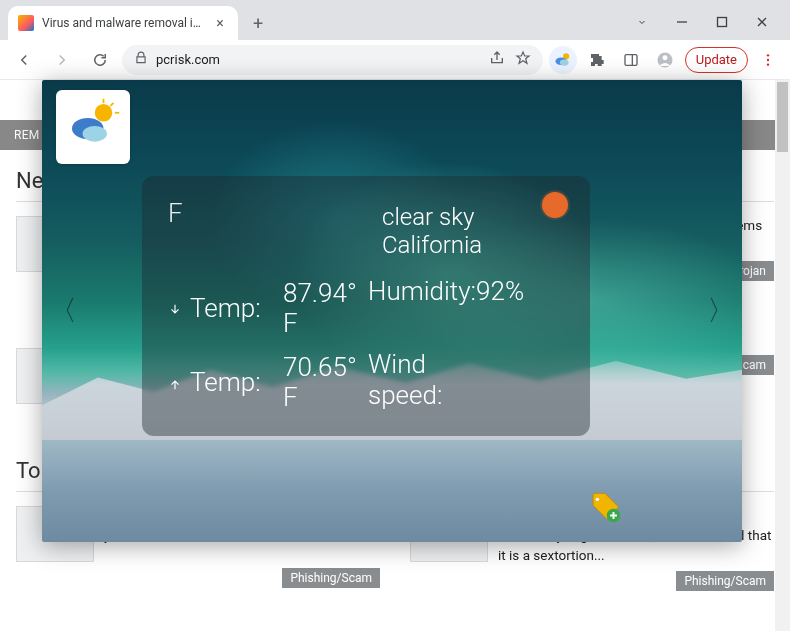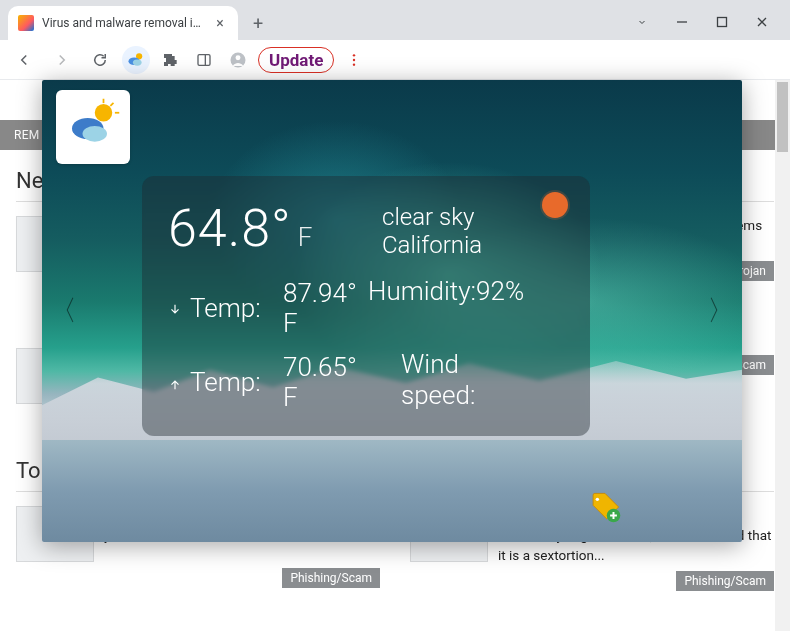--- a/index.html
+++ b/index.html
@@ -16,21 +16,21 @@
 .wincontrols > div { width: 40px; height: 30px; display: flex; align-items: center; justify-content: center; color: #3c4043; }
 .wincontrols svg { width: 12px; height: 12px; }
 
 .toolbar { height: 40px; background: #fff; border-bottom: 1px solid #e8eaed; display: flex; align-items: center; padding: 0 8px; gap: 6px; }
 .toolbar .ibtn { width: 32px; height: 32px; display: flex; align-items: center; justify-content: center; color: #5f6368; border-radius: 50%; }
 .toolbar .ibtn svg { width: 18px; height: 18px; }
 .omnibox { flex: 1; height: 30px; background: #f1f3f4; border-radius: 15px; display: flex; align-items: center; padding: 0 12px; gap: 8px; color: #202124; font-size: 13px; }
 .omnibox .lock { color: #5f6368; }
 .omnibox .actions { margin-left: auto; display: flex; gap: 10px; color: #5f6368; }
 .ext-icon { width: 28px; height: 28px; display: flex; align-items: center; justify-content: center; border-radius: 50%; }
-.ext-icon.update-btn { border: 1.5px solid #d93025; border-radius: 14px; padding: 0 10px; width: auto; color: #701a75; font-size: 17px; height: 26px; font-weight: bold; }
+.ext-icon.update-btn { border: 1.5px solid #d93025; border-radius: 14px; padding: 0 10px; width: auto; color: #b91c1c; font-size: 13px; height: 26px; }
 .ext-icon.menu-dots { color: #d93025; }
 
 
 .page { position: absolute; top: 80px; left: 0; right: 0; bottom: 0; padding: 0 16px; background: #fff; overflow: hidden; }
 .navstrip { background: #888; height: 30px; margin: 40px -16px 0; color: #fff; font-size: 12px; display: flex; align-items: center; padding: 0 14px; letter-spacing: 0.3px; }
 .section-title { font-size: 22px; color: #333; margin: 18px 0 4px; font-weight: 400; }
 .articles { display: flex; gap: 30px; }
 .col { flex: 1; display: flex; flex-direction: column; gap: 10px; }
 .article { position: relative; }
 .thumb { width: 78px; height: 56px; background: #eef0f2; border: 1px solid #d7d9db; float: left; margin-right: 10px; display: flex; align-items: center; justify-content: center; font-size: 6px; color: #888; padding: 2px; overflow: hidden; }
@@ -63,21 +63,21 @@
 .nav-arrow.right { right: 6px; }
 
 .card { position: absolute; left: 100px; top: 96px; width: 448px; height: 260px; background: rgba(30,40,48,0.42); border-radius: 12px; backdrop-filter: blur(2px); color: #fff; padding: 22px 26px; display: grid; grid-template-columns: 200px 1fr; column-gap: 14px; }
 .card .sun { position: absolute; top: 16px; right: 22px; width: 26px; height: 26px; background: #e86a2b; border-radius: 50%; box-shadow: 0 0 0 2px rgba(232,106,43,0.2); }
 .temp-main { grid-column: 1; display:flex; align-items:baseline; gap:6px; }
 .temp-main .big { font-size: 52px; font-weight: 300; letter-spacing: 1px; }
 .temp-main .unit { font-size: 26px; font-weight: 300; opacity: 0.9; }
 .loc { grid-column: 2; font-size: 24px; font-weight: 300; line-height: 1.15; margin-top: 6px; }
 .rows { grid-column: 1 / span 2; display: grid; grid-template-columns: 200px 1fr; row-gap: 10px; margin-top: 12px; font-size: 26px; font-weight: 300; }
 .rows .l { display:flex; align-items:center; gap:8px; }
-.rows .r2 { display:flex; gap: 40px; margin-left: 33px; }
+.rows .r2 { display:flex; gap: 40px; }
 .arrow-ud { display:inline-block; transform: rotate(0deg); }
 .arrow-ud.down svg, .arrow-ud.up svg { width: 14px; height: 14px; fill: #fff; }
 
 .pricetag { position: absolute; right: 120px; bottom: 14px; }
 .pricetag svg { width: 34px; height: 34px; }
 
 </style>
 </head>
 <body>
 
@@ -121,20 +121,34 @@
   <div class="ibtn" style="opacity:.45">
       <svg viewBox="0 0 24 24">
         <path d="M9 6l6 6-6 6" fill="none" stroke="#5f6368" stroke-width="2"></path>
       </svg>
     </div>
   <div class="ibtn">
       <svg viewBox="0 0 24 24">
         <path d="M19 12a7 7 0 1 1-2.05-4.95M19 4v5h-5" fill="none" stroke="#5f6368" stroke-width="2"></path>
       </svg>
     </div>
+  <div class="omnibox">
+    <span class="lock"><svg width="14" height="14" viewBox="0 0 24 24">
+          <path d="M7 10V7a5 5 0 0 1 10 0v3M5 10h14v10H5z" fill="none" stroke="#5f6368" stroke-width="2"></path>
+        </svg></span>
+    <span>pcrisk.com</span>
+    <span class="actions">
+      <span><svg width="16" height="16" viewBox="0 0 24 24">
+            <path d="M4 12v7h16v-7M12 3v12M8 7l4-4 4 4" fill="none" stroke="#5f6368" stroke-width="2"></path>
+          </svg></span>
+      <span><svg width="16" height="16" viewBox="0 0 24 24">
+            <path d="M12 3l2.5 6H21l-5 4 2 7-6-4-6 4 2-7-5-4h6.5z" fill="none" stroke="#5f6368" stroke-width="1.8"></path>
+          </svg></span>
+    </span>
+  </div>
   <div class="ext-icon" style="background:#eaf3ff;border-radius:50%">
     <svg width="20" height="20" viewBox="0 0 32 32">
         <circle cx="21" cy="10" r="5" fill="#f7b500"></circle>
         <ellipse cx="13" cy="18" rx="9" ry="6" fill="#4a90e2"></ellipse>
         <ellipse cx="18" cy="20" rx="7" ry="5" fill="#9cd3e6"></ellipse>
       </svg>
   </div>
   <div class="ext-icon">
       <svg width="16" height="16" viewBox="0 0 24 24">
         <path d="M9 3h6v3h4v6h3v6h-3v3h-6v-3H9v3H3v-6h3V9H3V3h6z" fill="#5f6368"></path>
@@ -242,21 +256,20 @@
       </svg>
     </span>
   </div>
 
   <div class="nav-arrow left">〈</div>
   <div class="nav-arrow right">〉</div>
 
   <div class="card">
     <div class="sun"></div>
     <div class="temp-main">
-      <span class="big">64.8°</span>
       <span class="unit">F</span>
     </div>
     <div class="loc">
       <div>clear sky</div>
       <div>California</div>
     </div>
     <div class="rows">
       <div class="l">
         <span class="arrow-ud down"><svg viewBox="0 0 24 24">
               <path d="M12 3v14M6 11l6 6 6-6" stroke="#fff" stroke-width="2" fill="none"></path>

